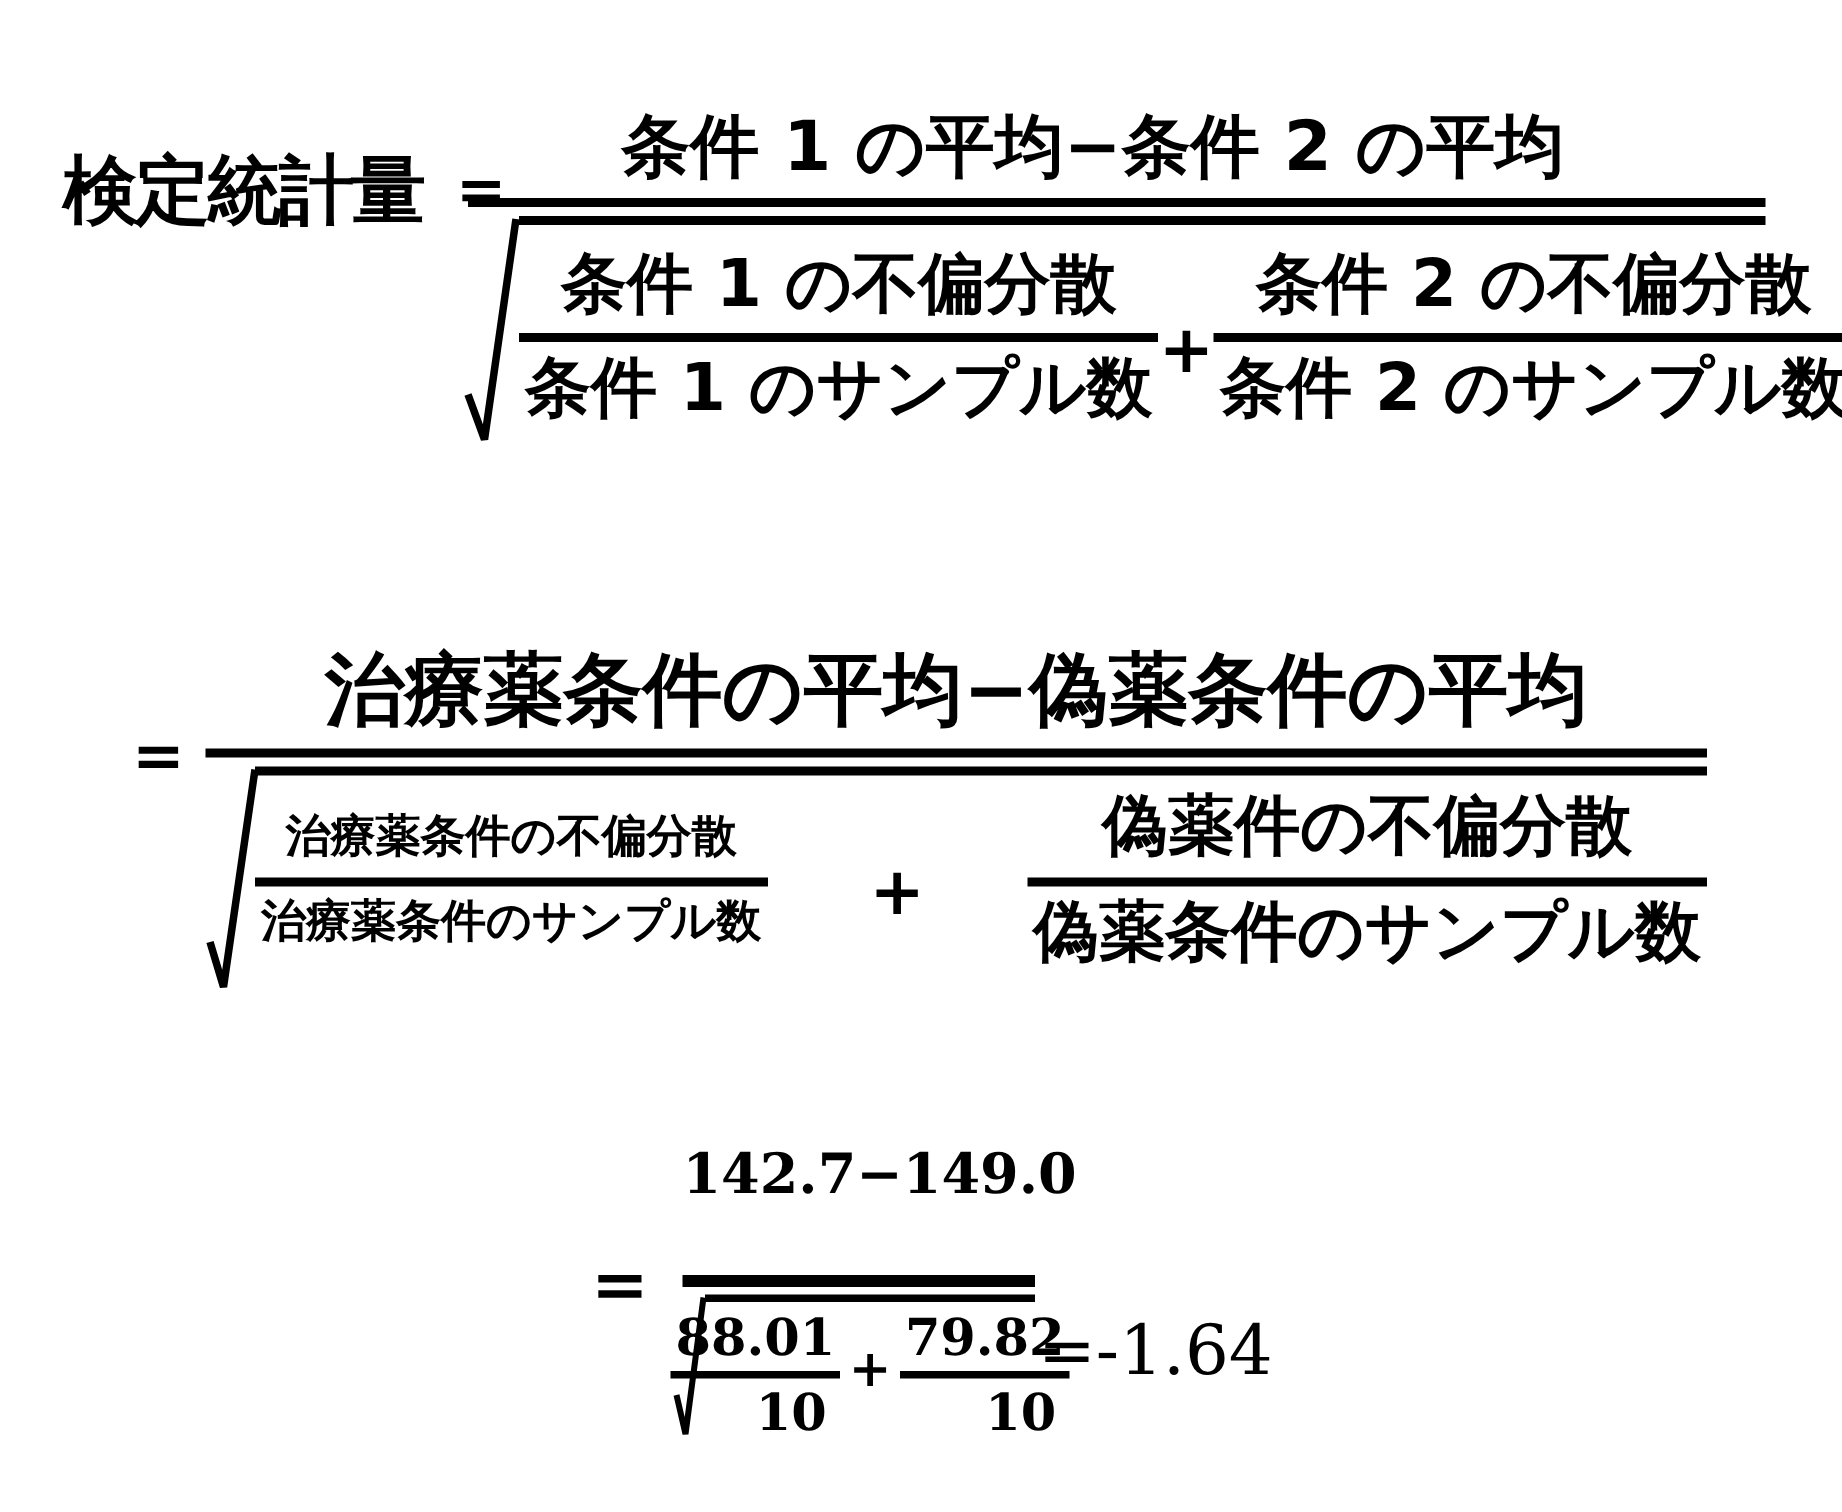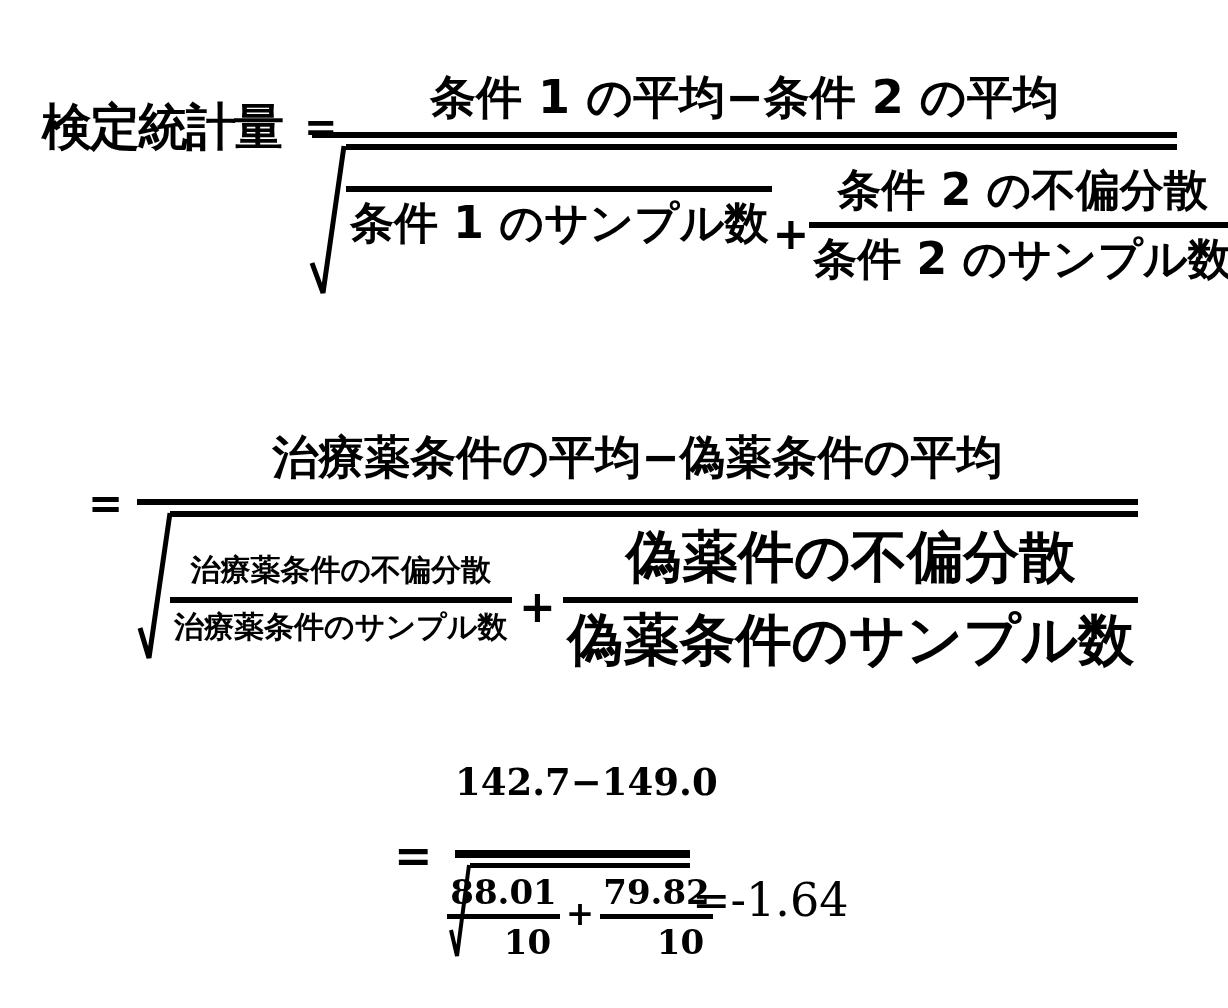--- a/index.html
+++ b/index.html
@@ -70,62 +70,63 @@
 </head>
 <body>
 
 <div>
 
   <div class="abs" style="left:42px; top:102px; display:flex; align-items:center; gap:22px;">
     <span class="cjk" style="font-size:50px; letter-spacing:-2px;">検定統計量</span>
     <span class="cjk" style="font-size:40px;">=</span>
   </div>
 
-  <div class="abs cjk centered" style="left:312px; top:74px; width:865px; font-size:46px;text-align:center;">条件 1 の平均−条件 2 の平均</div>
+  <div class="abs cjk centered" style="left:296px; top:74px; width:865px; font-size:46px;text-align:center;">条件 1 の平均−条件 2 の平均</div>
 
   <div class="hbar" style="left:312px; top:132px; width:865px; height:6px;"></div>
 
   <svg class="radical" style="left:310px; top:144px;" width="36" height="152" viewBox="0 0 36 152">
     <polyline points="34,2 13,149 2,119" fill="none" stroke="#000" stroke-width="5"></polyline>
   </svg>
 
   <div class="radicand" style="left:346px; top:144px; width:831px;">
     <span class="vfrac cjk" style="font-size:44px;">
+      <span class="fnum">条件 1 の不偏分散</span>
       <span class="fbar"></span>
       <span class="fden">条件 1 のサンプル数</span>
     </span>
     <span class="cjk plus-large">+</span>
     <span class="vfrac cjk" style="font-size:44px;">
       <span class="fnum">条件 2 の不偏分散</span>
       <span class="fbar"></span>
       <span class="fden">条件 2 のサンプル数</span>
     </span>
   </div>
 </div>
 
 <div>
 
   <span class="abs cjk" style="left:88px; top:483px; font-size:42px;">=</span>
 
-  <div class="abs cjk centered" style="left:137px; top:434px; width:1001px; font-size:46px;">治療薬条件の平均−偽薬条件の平均</div>
+  <div class="abs cjk centered" style="left:137px; top:434px; width:1001px; font-size:53px;">治療薬条件の平均−偽薬条件の平均</div>
 
   <div class="hbar" style="left:137px; top:499px; width:1001px; height:6px;"></div>
 
   <svg class="radical" style="left:138px; top:511px;" width="34" height="150" viewBox="0 0 34 150">
     <polyline points="32,2 11,147 2,117" fill="none" stroke="#000" stroke-width="5"></polyline>
   </svg>
 
   <div class="radicand" style="left:170px; top:511px; width:968px;">
     <span class="vfrac cjk" style="font-size:30px;">
       <span class="fnum" style="padding:12px 4px 12px 4px;">治療薬条件の不偏分散</span>
       <span class="fbar"></span>
       <span class="fden">治療薬条件のサンプル数</span>
     </span>
     <span class="cjk plus-large" style="transform:translateY(9px);">+</span>
-    <span class="vfrac cjk" style="font-size:56px;align-items:center;">
+    <span class="vfrac cjk" style="font-size:44px;align-items:center;">
       <span class="fnum" style="padding:12px 4px 12px 4px;">偽薬件の不偏分散</span>
       <span class="fbar"></span>
       <span class="fden">偽薬条件のサンプル数</span>
     </span>
   </div>
 </div>
 
 <div>
 
   <span class="abs mserif bold" style="left:394px; top:833px; font-size:46px;">=</span>

